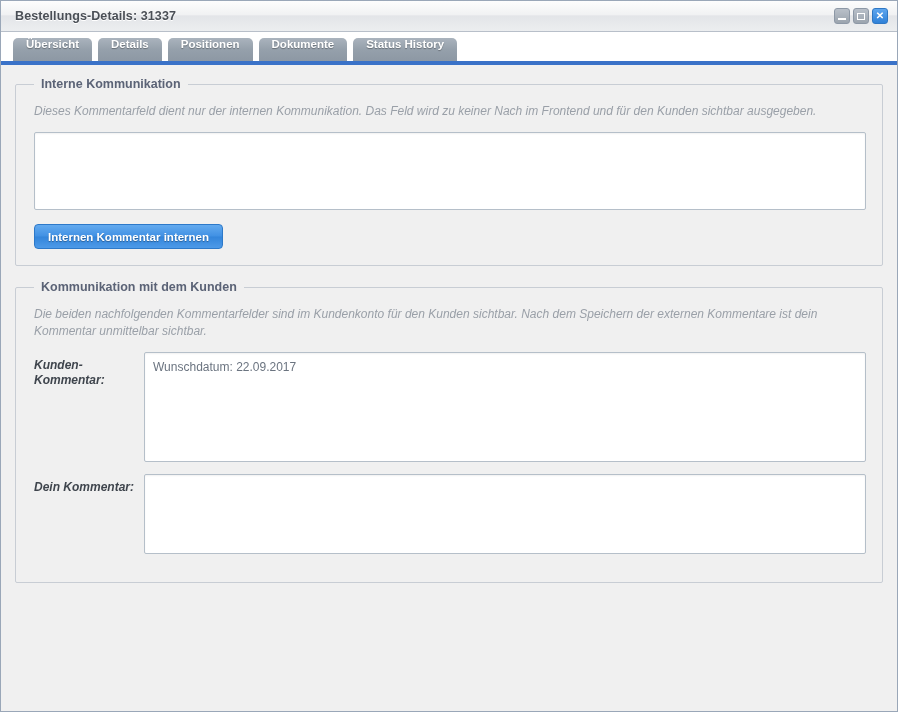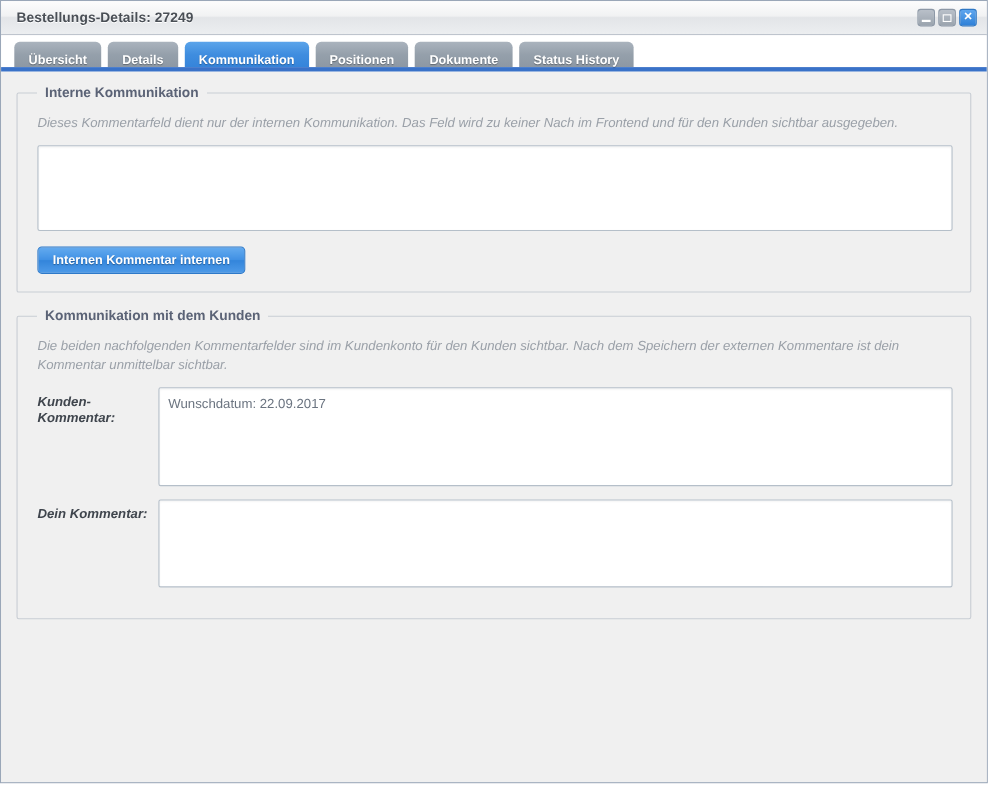--- a/index.html
+++ b/index.html
@@ -101,21 +101,21 @@
     align-items: flex-end;
     gap: 6px;
     padding-left: 12px;
     height: 23px;
   }
   .tab {
     height: 23px;
     padding: 0 13px;
     border-radius: 5px 5px 0 0;
     display: flex;
-    align-items: flex-end;
+    align-items: flex-start;
     justify-content: center;
     font-size: 11.5px;
     font-weight: bold;
     color: #ffffff;
     background: linear-gradient(to bottom, #aab3bd 0%, #95a0ab 50%, #8d98a4 100%);
     text-shadow: 0 1px 1px rgba(0,0,0,0.33);
     box-sizing: border-box;
     cursor: pointer;
     white-space: nowrap;
   }
@@ -215,56 +215,53 @@
     font-weight: bold;
     color: #3f454d;
     line-height: 15px;
     padding-top: 6px;
     font-style: italic;
   }
   .field-control {
     flex: 1;
   }
   textarea.customer {
-    height: 90px;
+    height: 110px;
   }
   textarea.yours {
     height: 80px;
   }
 </style>
 </head>
 <body>
 
 <div class="window">
 
   <div class="titlebar">
-    <div class="title-text">Bestellungs-Details: 27249</div>
+    <div class="title-text">Bestellungs-Details: 31337</div>
     <div class="win-buttons">
       <div class="win-btn">
         <span class="glyph-min"></span>
       </div>
       <div class="win-btn">
         <span class="glyph-max"></span>
       </div>
       <div class="win-btn close">
         <span>✕</span>
       </div>
     </div>
   </div>
 
   <div class="tabbar-wrap">
     <div class="tabbar">
       <div class="tab">
         <span>Übersicht</span>
       </div>
       <div class="tab">
         <span>Details</span>
-      </div>
-      <div class="tab active">
-        <span>Kommunikation</span>
       </div>
       <div class="tab">
         <span>Positionen</span>
       </div>
       <div class="tab">
         <span>Dokumente</span>
       </div>
       <div class="tab">
         <span>Status History</span>
       </div>

